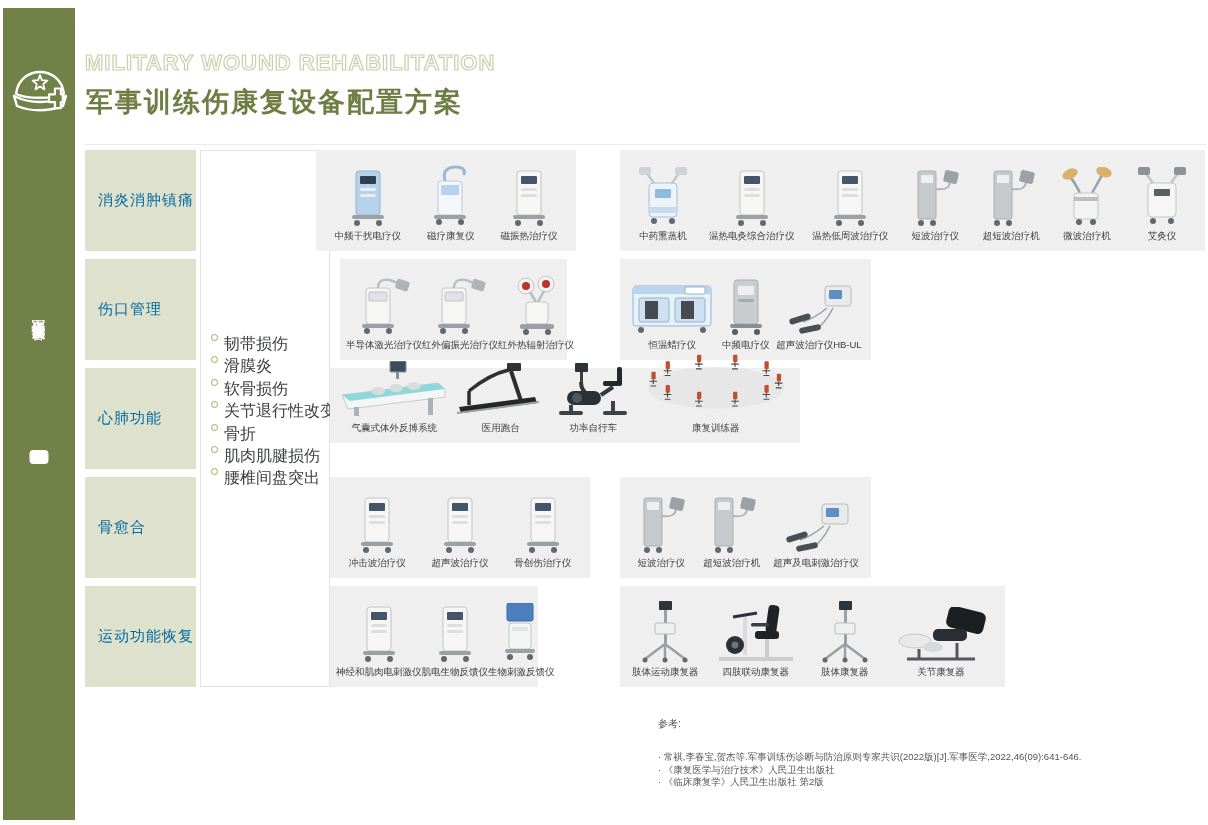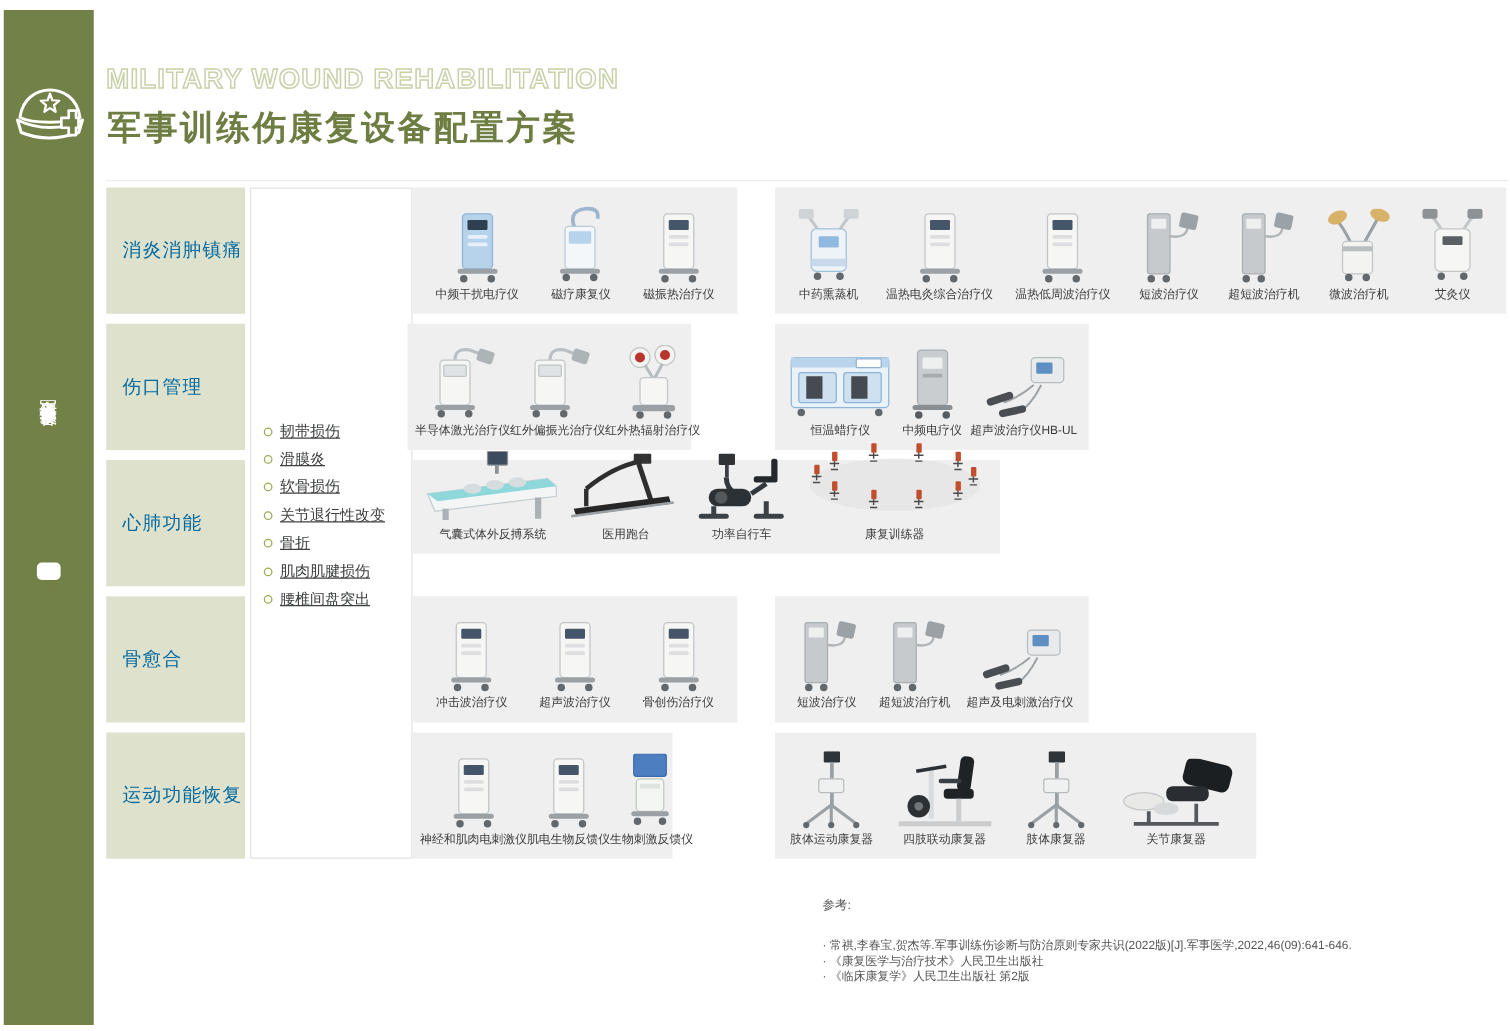--- a/index.html
+++ b/index.html
@@ -35,32 +35,32 @@
   .cat{
     position:absolute;left:85px;width:111px;height:101px;background:#dee2cd;
     color:#0369a1;font-size:15px;letter-spacing:1px;
     display:flex;align-items:center;padding-left:13px;box-sizing:border-box;
   }
   .cat1{top:150px}.cat2{top:259px}.cat3{top:368px}.cat4{top:477px}.cat5{top:586px}
   
   .mid{position:absolute;left:200px;top:150px;width:130px;height:537px;
        border:1px solid #e3e4e0;box-sizing:border-box;background:#ffffff;}
   .mid ul{position:absolute;left:10px;top:183px;margin:0;padding:0;list-style:none;}
-  .mid li{display:flex;align-items:center;height:22.4px;font-size:12px;color:#3f4140;white-space:nowrap;text-decoration:underline;}
+  .mid li{display:flex;height:22.4px;font-size:16px;color:#3f4140;white-space:nowrap;}
   .mid li .dot{width:5px;height:5px;border:1.5px solid #9cab55;border-radius:50%;
        margin-right:6px;flex:0 0 auto;background:#fff;}
   
   .panel{
     position:absolute;background:#efefef;height:101px;
     display:flex;align-items:flex-end;justify-content:space-around;
     padding:6px 6px 9px;box-sizing:border-box;
   }
-  .p00{left:330px;top:150px;width:260px}
+  .p00{left:316px;top:150px;width:260px}
   .p01{left:620px;top:150px;width:585px}
-  .p10{left:326px;top:259px;width:227px}
+  .p10{left:340px;top:259px;width:227px}
   .p11{left:620px;top:259px;width:251px}
   .p20{left:330px;top:368px;width:470px;height:75px}
   .p30{left:330px;top:477px;width:260px}
   .p31{left:620px;top:477px;width:251px}
   .p40{left:330px;top:586px;width:208px}
   .p41{left:620px;top:586px;width:385px}
   .item{display:flex;flex-direction:column;align-items:center;justify-content:flex-end;}
   .dev{display:flex;align-items:flex-end;justify-content:center;}
   .dlabel{font-size:9.5px;color:#3b3b3b;margin-top:3px;white-space:nowrap;line-height:12px;}
   

